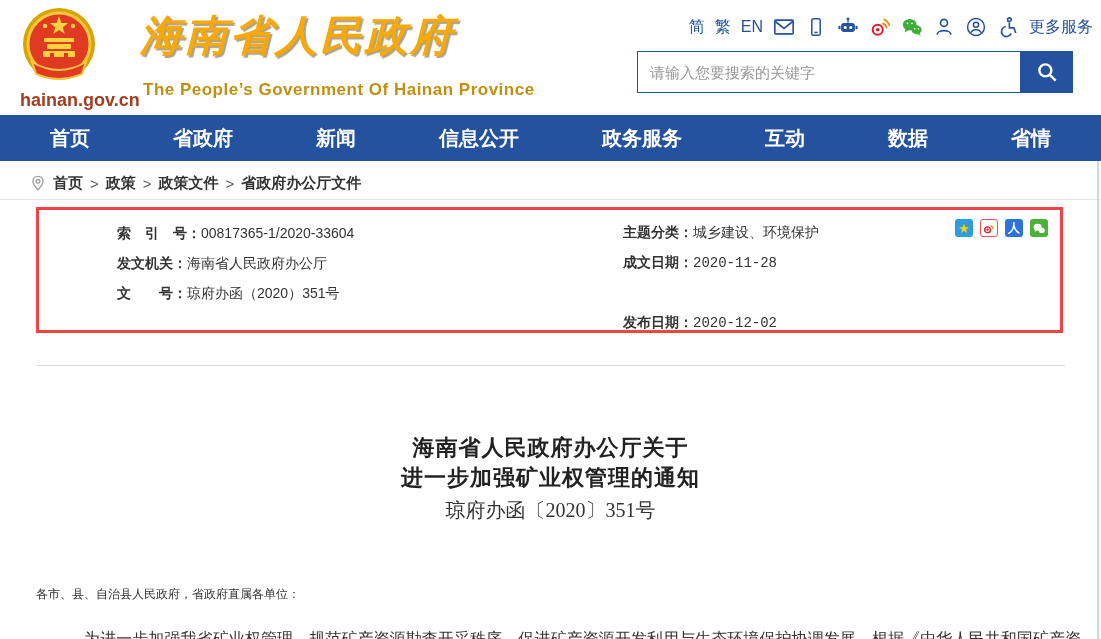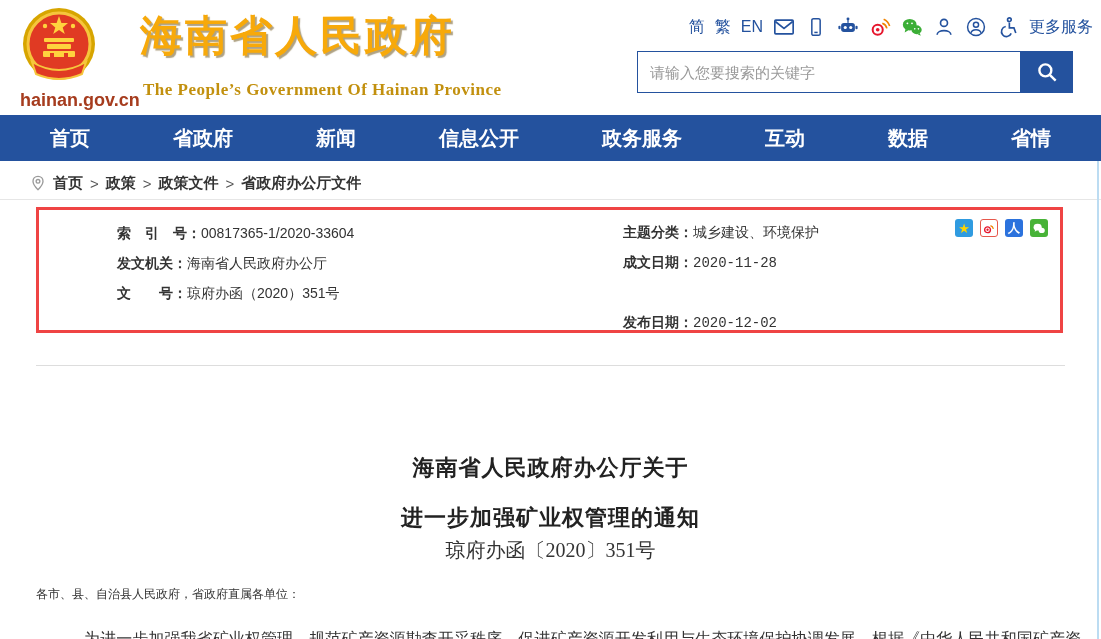--- a/index.html
+++ b/index.html
@@ -4,22 +4,22 @@
 <style>
   html,body{margin:0;padding:0;background:#fff;}
   #screen{position:relative;width:1101px;height:639px;overflow:hidden;background:#fff;
           font-family:"Liberation Sans","DejaVu Sans",sans-serif;color:#333;}
 
   
   .header{position:absolute;left:0;top:0;width:1101px;height:115px;background:#fff;}
   .logo-wrap{position:absolute;left:20px;top:4px;width:110px;text-align:center;cursor:pointer;}
   .logo-domain{display:block;margin-top:2px;font-size:18px;font-weight:bold;color:#A63C1E;}
   .site-title{position:absolute;left:140px;top:8px;font-size:42px;font-weight:900;letter-spacing:3px;
-              color:#F7A90A;text-shadow:2px 2px 1px rgba(110,85,30,.55);white-space:nowrap;}
-  .site-sub{position:absolute;left:143px;top:80px;font-family:Liberation Serif, serif;
+              color:#F7A90A;text-shadow:2px 2px 1px rgba(110,85,30,.55);white-space:nowrap;font-style:italic;}
+  .site-sub{position:absolute;left:143px;top:80px;font-family:Liberation Sans, sans-serif;
             font-size:17px;font-weight:bold;color:#C2900E;letter-spacing:.5px;white-space:nowrap;}
 
   .util{position:absolute;right:8px;top:16px;display:flex;align-items:center;gap:10px;
         color:#24529E;font-size:16px;}
   .util .lang{cursor:pointer;}
   .util .uicon{width:22px;height:22px;display:flex;align-items:center;justify-content:center;cursor:pointer;}
   .util .more{cursor:pointer;white-space:nowrap;}
 
   .search-input{position:absolute;left:637px;top:51px;width:383px;height:42px;box-sizing:border-box;
                 border:1px solid #24529E;border-right:none;padding:0 12px;font-size:15px;color:#0f766e;outline:none;}
@@ -54,21 +54,21 @@
   .sicon.qzone{background:#2F9BE0;color:#FFD400;font-size:13px;}
   .sicon.weibo{background:#fff;border:1px solid #E6584C;}
   .sicon.renren{background:#2B72DD;color:#fff;font-weight:bold;}
   .sicon.wechat{background:#48B338;}
 
   .hr2{position:absolute;left:36px;top:365px;width:1029px;height:1px;background:#ddd;}
 
   
   .doc-title{position:absolute;left:0;top:433px;width:1101px;text-align:center;
              font-family:"Liberation Serif","DejaVu Serif",serif;color:#222;}
-  .doc-title .t{font-size:22px;font-weight:bold;line-height:30px;letter-spacing:1px;margin-top:20px;}
+  .doc-title .t{font-size:22px;font-weight:bold;line-height:30px;letter-spacing:1px;}
   .doc-title .num{font-size:20px;font-weight:normal;line-height:30px;color:#333;margin-top:2px;}
   .salutation{position:absolute;left:36px;top:586px;width:1029px;
               font-family:Liberation Sans, sans-serif;font-size:12px;color:#333;}
   .clipped{position:absolute;left:36px;top:624px;width:1045px;
            font-family:"Liberation Serif","DejaVu Serif",serif;font-size:16px;line-height:30px;
            color:#333;text-indent:3em;text-align:justify;}
 
   .edge-line{position:absolute;left:1097px;top:161px;width:2px;height:478px;background:#bcdcf2;}
 
   svg{display:block;}

